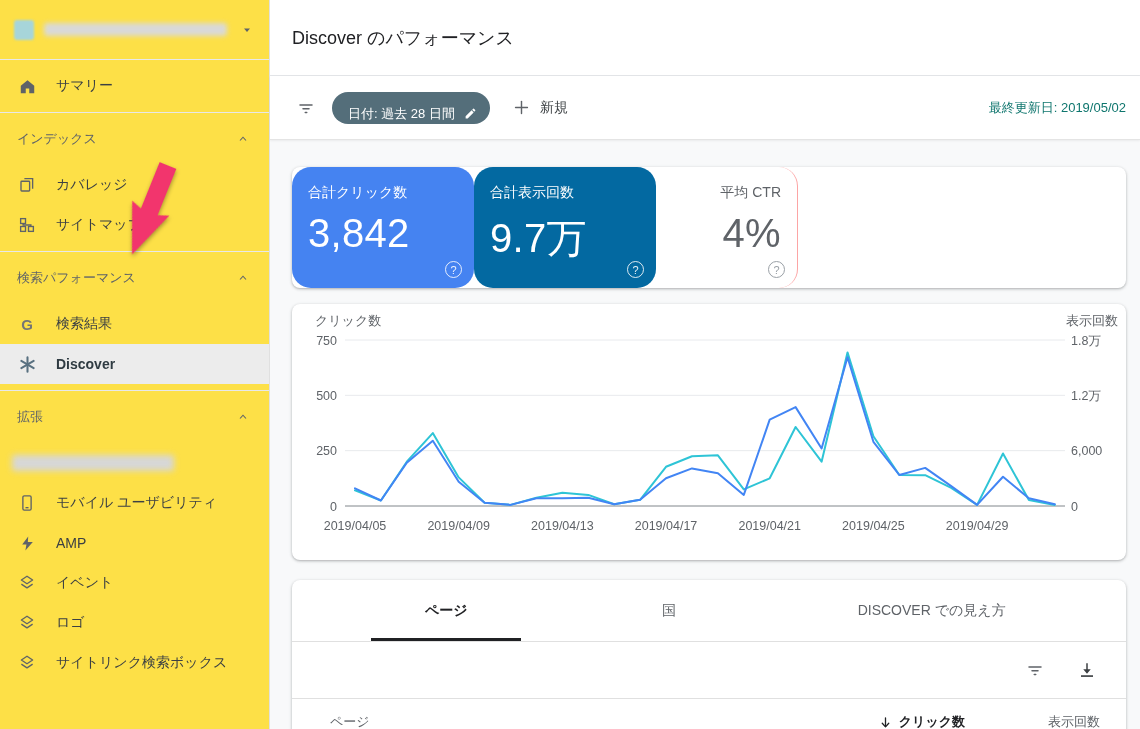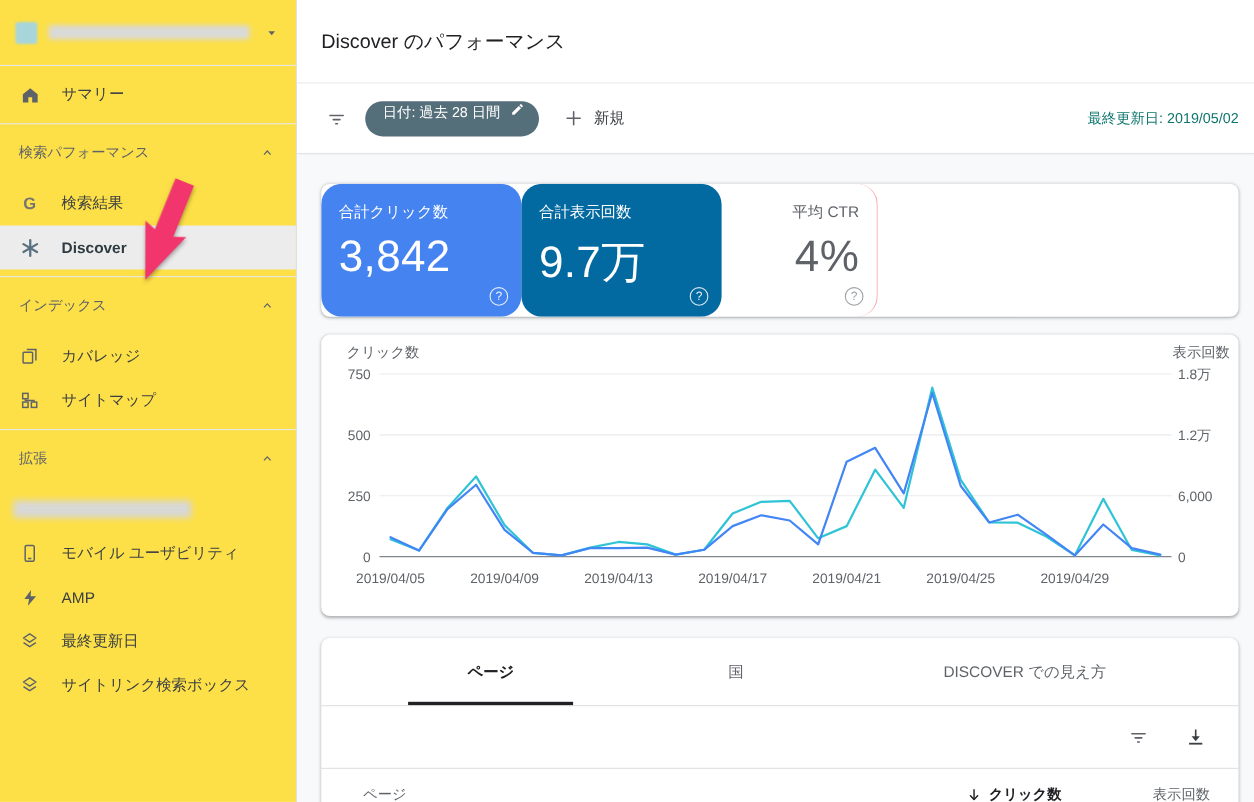--- a/index.html
+++ b/index.html
@@ -26,21 +26,21 @@
   
   .annotation-arrow { position:absolute; left:128px; top:162px; width:44px; height:96px;
     transform:rotate(22deg); z-index:20; pointer-events:none; filter:drop-shadow(1px 2px 2px rgba(0,0,0,0.35)); }
 
   
   .main { flex:1; min-width:0; display:flex; flex-direction:column; background:#f8f9fa; }
   .topbar { height:76px; flex-shrink:0; background:#fff; border-bottom:1px solid #e3e5e8; display:flex; align-items:center; padding-left:22px; }
   .page-title { font-size:18px; color:#202124; }
   .filterbar { height:64px; flex-shrink:0; background:#fff; display:flex; align-items:center; padding:0 14px 0 24px; border-bottom:1px solid #e4e4e4; box-shadow:0 1px 2px rgba(0,0,0,0.06); position:relative; z-index:2; }
   .filter-icon-btn { width:24px; height:24px; margin-right:14px; display:flex; align-items:center; justify-content:center; color:#5f6368; cursor:pointer; }
-  .date-chip { height:32px; border-radius:16px; display:flex; gap:9px; color:#fff; font-size:13px; padding:1px 13px 0 16px; margin-right:22px; cursor:pointer; white-space:nowrap; }
+  .date-chip { height:32px; border-radius:16px; display:flex; align-items:center; gap:9px; color:#fff; font-size:13px; padding:12px 13px 0 16px; margin-right:22px; cursor:pointer; white-space:nowrap; }
   .new-btn { display:flex; align-items:center; gap:9px; font-size:14px; color:#3c4043; cursor:pointer;text-align:right; }
   .last-updated { margin-left:auto; font-size:13px; color:#0f766e; }
 
   .content { flex:1; padding:27px 14px 0 22px; overflow:hidden; }
   .card { background:#fff; border-radius:8px; width:834px;
     box-shadow:0 1px 2px rgba(60,64,67,0.25), 0 1px 3px 1px rgba(60,64,67,0.12); }
 
   
   .metrics { height:121px; display:flex; overflow:hidden; margin-bottom:16px; }
   .metric { width:182px; flex-shrink:0; padding:17px 16px; position:relative; cursor:pointer;border-radius:19px; }
@@ -92,45 +92,20 @@
           <svg width="19" height="19" viewBox="0 0 24 24">
               <path d="M3.5 11 12 4.2 20.5 11 V20.5 H14.2 V14.5 H9.8 V20.5 H3.5 Z" fill="#5f6368"></path>
             </svg>
         </span>
         <span>サマリー</span>
       </div>
     </div>
 
     <div class="section">
       <div class="section-header">
-        <span>検索パフォーマンス</span>
-        <svg width="12" height="12" viewBox="0 0 24 24" fill="none" stroke="#5f6368" stroke-width="2.2">
-            <polyline points="6,15 12,8.5 18,15"></polyline>
-          </svg>
-      </div>
-      <div class="nav-item">
-        <span class="nav-icon">
-            <span class="g-letter">G</span>
-          </span>
-        <span>検索結果</span>
-      </div>
-      <div class="nav-item active">
-        <span class="nav-icon">
-          <svg width="19" height="19" viewBox="0 0 24 24" stroke="currentColor" stroke-width="2.6" stroke-linecap="round">
-              <line x1="12" y1="3" x2="12" y2="21"></line>
-              <line x1="4.2" y1="7.5" x2="19.8" y2="16.5"></line>
-              <line x1="4.2" y1="16.5" x2="19.8" y2="7.5"></line>
-            </svg>
-        </span>
-        <span>Discover</span>
-      </div>
-    </div>
-
-    <div class="section">
-      <div class="section-header">
         <span>インデックス</span>
         <svg width="12" height="12" viewBox="0 0 24 24" fill="none" stroke="#5f6368" stroke-width="2.2">
             <polyline points="6,15 12,8.5 18,15"></polyline>
           </svg>
       </div>
       <div class="nav-item">
         <span class="nav-icon">
           <svg width="18" height="18" viewBox="0 0 24 24" fill="none" stroke="#5f6368" stroke-width="1.8">
               <path d="M8.5 3.5 H19.5 V17"></path>
               <rect x="4" y="7" width="11.5" height="13" rx="1"></rect>
@@ -146,20 +121,45 @@
               <rect x="14" y="14" width="6.5" height="6.5"></rect>
               <polyline points="6.8,10 6.8,12 17.2,12 17.2,14"></polyline>
             </svg>
         </span>
         <span>サイトマップ</span>
       </div>
     </div>
 
     <div class="section">
       <div class="section-header">
+        <span>検索パフォーマンス</span>
+        <svg width="12" height="12" viewBox="0 0 24 24" fill="none" stroke="#5f6368" stroke-width="2.2">
+            <polyline points="6,15 12,8.5 18,15"></polyline>
+          </svg>
+      </div>
+      <div class="nav-item">
+        <span class="nav-icon">
+            <span class="g-letter">G</span>
+          </span>
+        <span>検索結果</span>
+      </div>
+      <div class="nav-item active">
+        <span class="nav-icon">
+          <svg width="19" height="19" viewBox="0 0 24 24" stroke="currentColor" stroke-width="2.6" stroke-linecap="round">
+              <line x1="12" y1="3" x2="12" y2="21"></line>
+              <line x1="4.2" y1="7.5" x2="19.8" y2="16.5"></line>
+              <line x1="4.2" y1="16.5" x2="19.8" y2="7.5"></line>
+            </svg>
+        </span>
+        <span>Discover</span>
+      </div>
+    </div>
+
+    <div class="section">
+      <div class="section-header">
         <span>拡張</span>
         <svg width="12" height="12" viewBox="0 0 24 24" fill="none" stroke="#5f6368" stroke-width="2.2">
             <polyline points="6,15 12,8.5 18,15"></polyline>
           </svg>
       </div>
       <div class="blur-item">
         <div class="blur-blob"></div>
       </div>
       <div class="nav-item">
         <span class="nav-icon">
@@ -178,21 +178,30 @@
         </span>
         <span>AMP</span>
       </div>
       <div class="nav-item">
         <span class="nav-icon">
           <svg width="18" height="18" viewBox="0 0 24 24" fill="none" stroke="#5f6368" stroke-width="1.8" stroke-linejoin="round">
               <polygon points="12,3 19.5,8 12,13 4.5,8"></polygon>
               <polyline points="4.5,13.5 12,18.5 19.5,13.5"></polyline>
             </svg>
         </span>
-        <span>最終更新日</span>
+        <span>イベント</span>
+      </div>
+      <div class="nav-item">
+        <span class="nav-icon">
+          <svg width="18" height="18" viewBox="0 0 24 24" fill="none" stroke="#5f6368" stroke-width="1.8" stroke-linejoin="round">
+              <polygon points="12,3 19.5,8 12,13 4.5,8"></polygon>
+              <polyline points="4.5,13.5 12,18.5 19.5,13.5"></polyline>
+            </svg>
+        </span>
+        <span>ロゴ</span>
       </div>
       <div class="nav-item">
         <span class="nav-icon">
           <svg width="18" height="18" viewBox="0 0 24 24" fill="none" stroke="#5f6368" stroke-width="1.8" stroke-linejoin="round">
               <polygon points="12,3 19.5,8 12,13 4.5,8"></polygon>
               <polyline points="4.5,13.5 12,18.5 19.5,13.5"></polyline>
             </svg>
         </span>
         <span>サイトリンク検索ボックス</span>
       </div>

